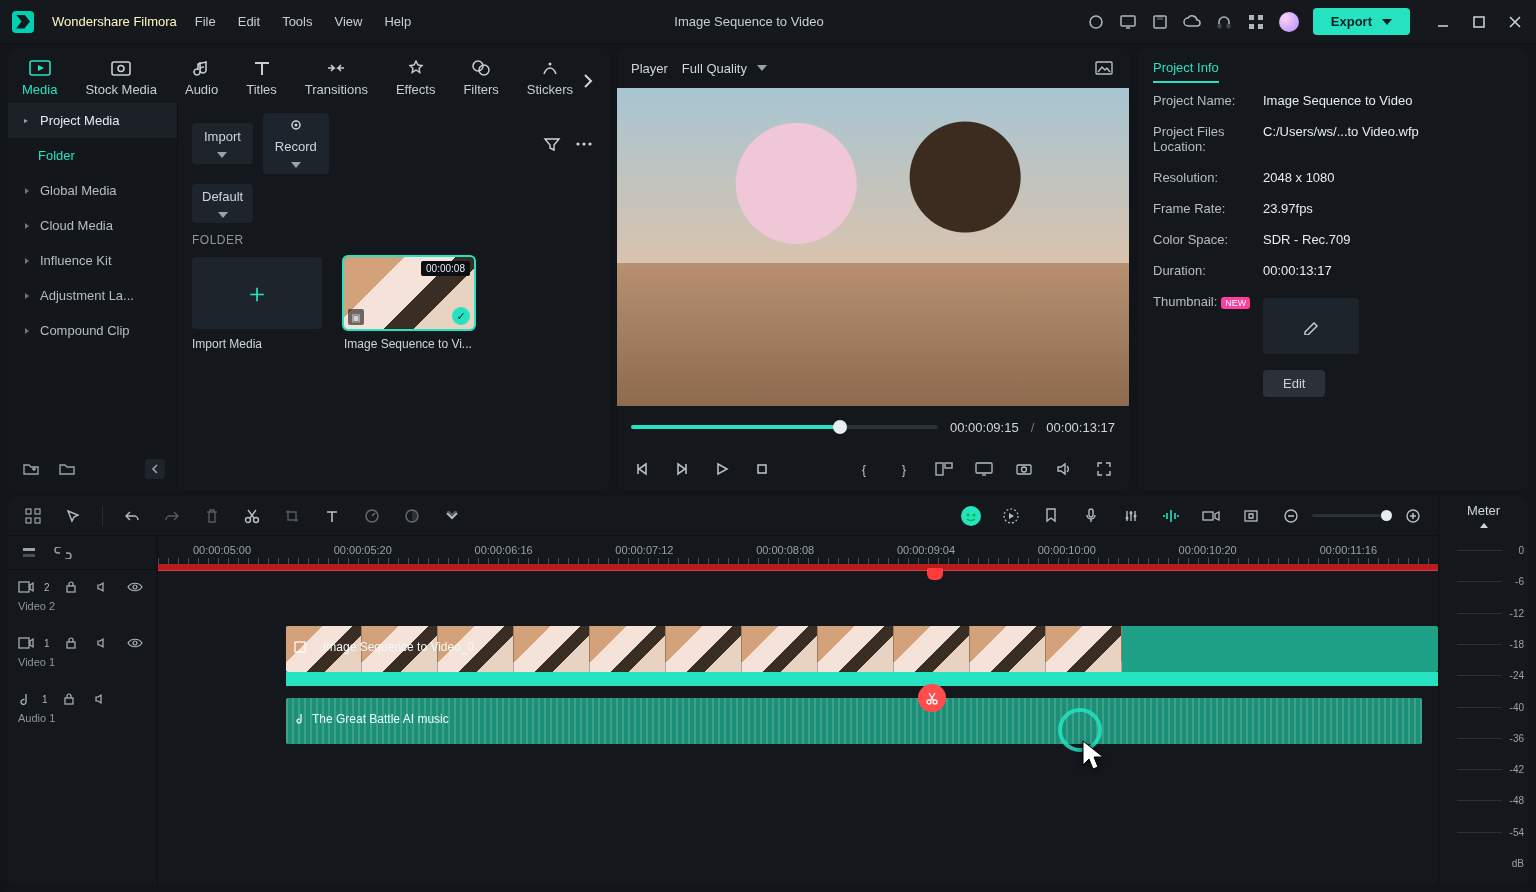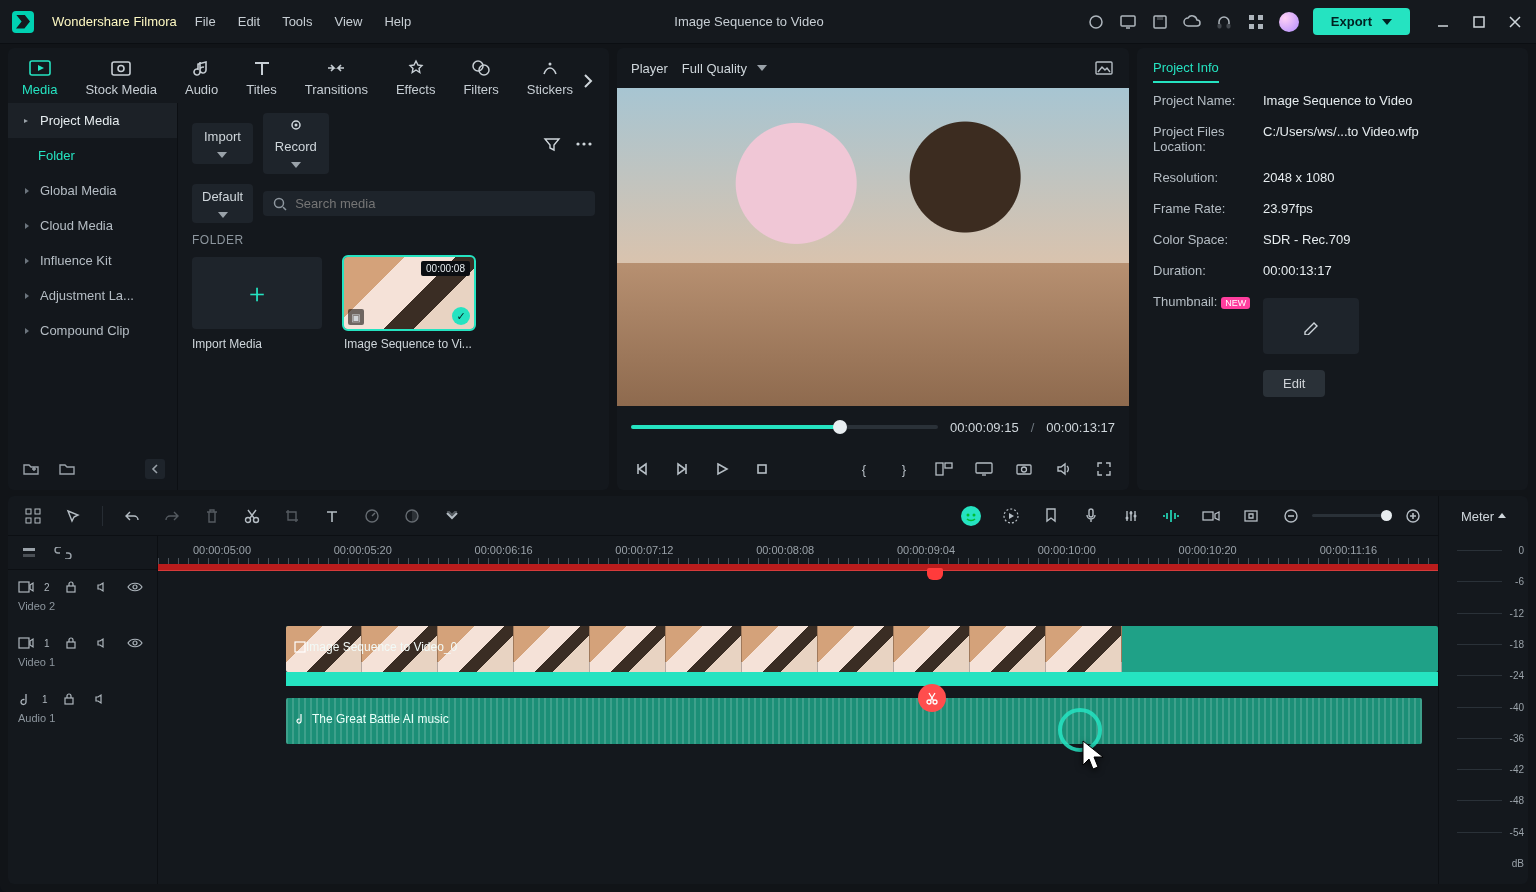--- a/index.html
+++ b/index.html
@@ -107,35 +107,35 @@
 
 .tracks-c { position: relative; }
 .ruler { height: 34px; border-bottom: 6px solid #b91c1c; position: relative; text-decoration: underline; }
 .rtick { position: absolute; top: 8px; font-size: 11px; color: #9aa2a9; transform: translateX(-50%); }
 .redline { position: absolute; top: 34px; left: 0; right: 0; height: 1px; background: #d63b3b; }
 .rminor { position:absolute; bottom:0; left:0; right:0; height:6px; background:repeating-linear-gradient(90deg,#4a535c 0 1px,transparent 1px 10px);}
 .trackarea { position: relative; }
 .clip { position: absolute; height: 46px; border-radius: 2px; overflow: hidden; }
 .clip.video { top: 56px; left: 128px; right: 0; display: flex; background: #1fa187; }
 .clip.video .frame { flex: 0 0 76px; height: 46px; background: linear-gradient(135deg,#d4a27a 0 30%,#f5e2d8 30% 55%,#3a2d24 55% 70%,#e8d3c2 70% 100%); border-right: 1px solid rgba(0,0,0,.25); }
-.clip.video .lab { position: absolute; left: 8px; top: 14px; color: #f2faf7; font-size: 12px; display:flex; gap:0; align-items:center;}
+.clip.video .lab { position: absolute; left: 8px; top: 14px; color: #f2faf7; font-size: 12px; display:flex; gap:17px; align-items:center;}
 .greenbar { position: absolute; top: 102px; left: 128px; right: 0; height: 14px; background: #25e3c1; }
 .clip.audio { top: 128px; left: 128px; right: 16px; height: 46px; background: linear-gradient(#1c8f77,#1c8f77); }
 .wave { position: absolute; inset: 0; background: repeating-linear-gradient(90deg, rgba(255,255,255,.15) 0 2px, transparent 2px 6px); mix-blend-mode: screen; }
 .clip.audio .lab { position: absolute; left: 8px; top: 14px; color: #eafff9; font-size: 12px; display:flex; gap:6px; align-items:center;}
 
 .playhead { position: absolute; top: 0; bottom: 0; width: 0; border-left: 2px solid #ff3b3b; }
 .ph-handle { position: absolute; top: -2px; left: -7px; width: 16px; height: 12px; background: #ff3b3b; border-radius: 2px 2px 6px 6px; }
 .cutbubble { position: absolute; width: 28px; height: 28px; background: #ff4d4d; border-radius: 50%; display:flex; align-items:center; justify-content:center; color:#fff; transform:translate(-50%,-50%);}
 .ring { position: absolute; width: 44px; height: 44px; border: 4px solid rgba(37,227,193,.85); border-radius: 50%; transform: translate(-50%,-50%); }
 .cursor-ptr { position: absolute; transform: translate(0,0); }
 .cursor-ptr svg { filter: drop-shadow(0 2px 3px rgba(0,0,0,.6)); }
 
 .meter { width: 90px; display: flex; flex-direction: column; border-left: 1px solid #0c0f13; }
-.mhdr { height: 40px; display:flex; align-items:center; justify-content:center; gap:4px; color:#cfd6db;}
+.mhdr { height: 40px; display:flex; align-items:center; justify-content:center; gap:4px; color:#cfd6db;flex-direction:column;}
 .mscale { flex: 1; position: relative; }
 .mscale .line { position: absolute; left: 18px; right: 26px; height: 1px; background: #2a3138; }
 .mscale .num { position: absolute; right: 4px; font-size: 10px; color: #9aa2a9; transform: translateY(-50%); }
 
 svg { display: block; }
 </style>
 </head>
 <body>
 
 <div class="app">
@@ -388,27 +388,20 @@
                 </svg>
               </span>
           </div>
           <div class="mtool">
             <div class="btn" style="padding:5px 10px;">
                 <span>Default</span>
                 <svg width="10" height="6">
                   <path d="M0 0l5 6 5-6z" fill="#9aa2a9"></path>
                 </svg>
               </div>
-            <div class="search">
-              <svg width="14" height="14">
-                  <circle cx="6" cy="6" r="4.5" fill="none" stroke="#8d969e" stroke-width="1.5"></circle>
-                  <path d="M10 10l3 3" stroke="#8d969e" stroke-width="1.5"></path>
-                </svg>
-              <input placeholder="Search media" style="">
-            </div>
           </div>
           <div class="fhdr">FOLDER</div>
           <div class="thumbs">
             <div class="thumb">
               <div class="tbox">
                   <span class="plus">＋</span>
                 </div>
               <div class="tlabel">Import Media</div>
             </div>
             <div class="thumb">

